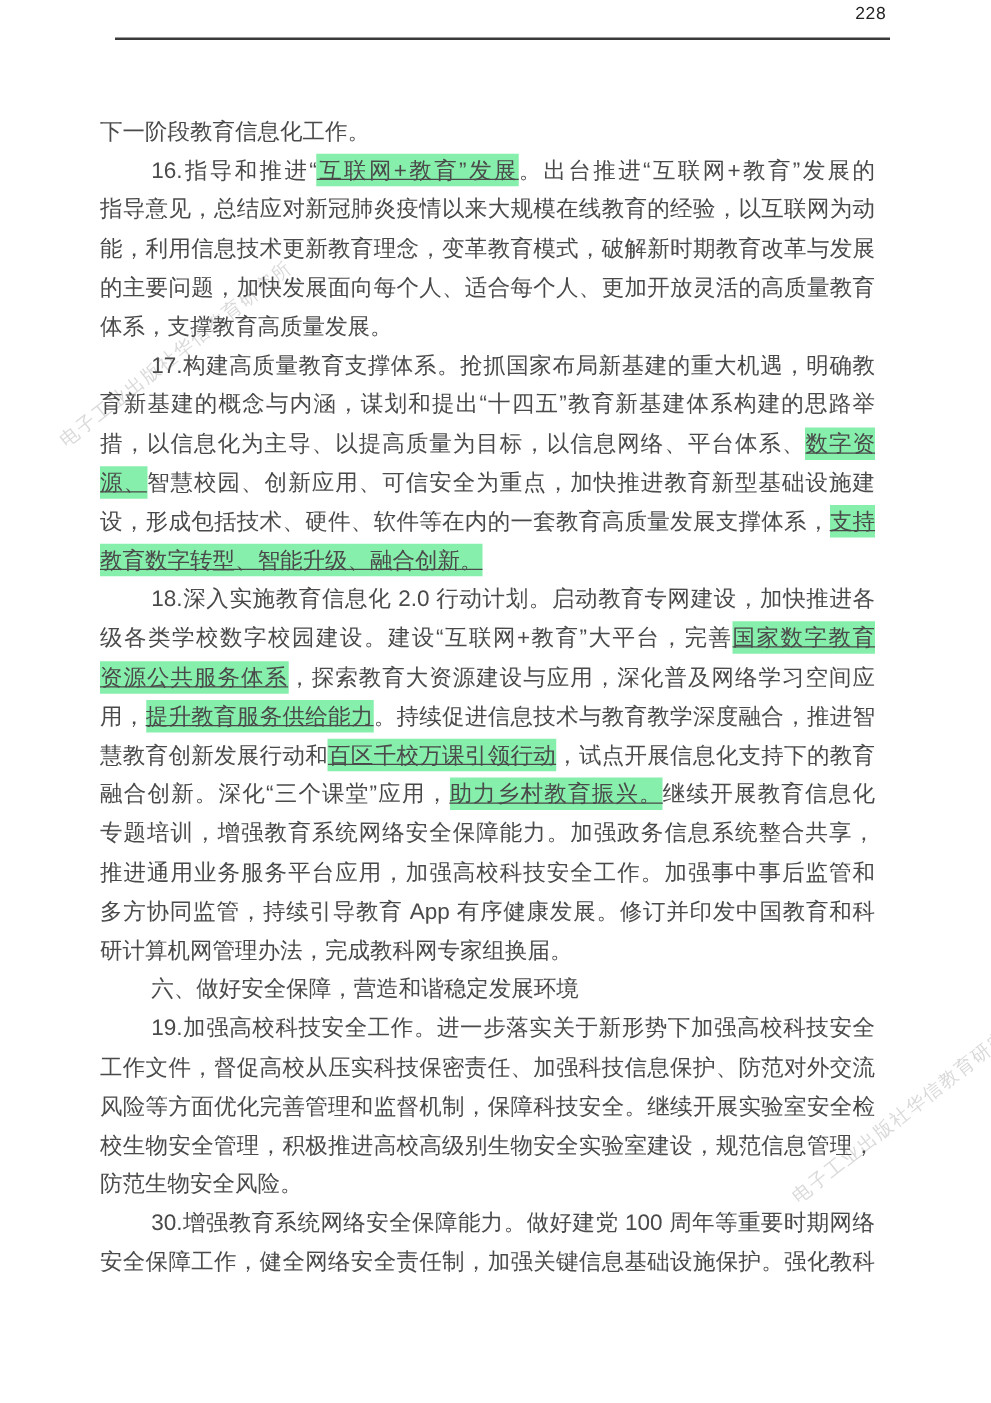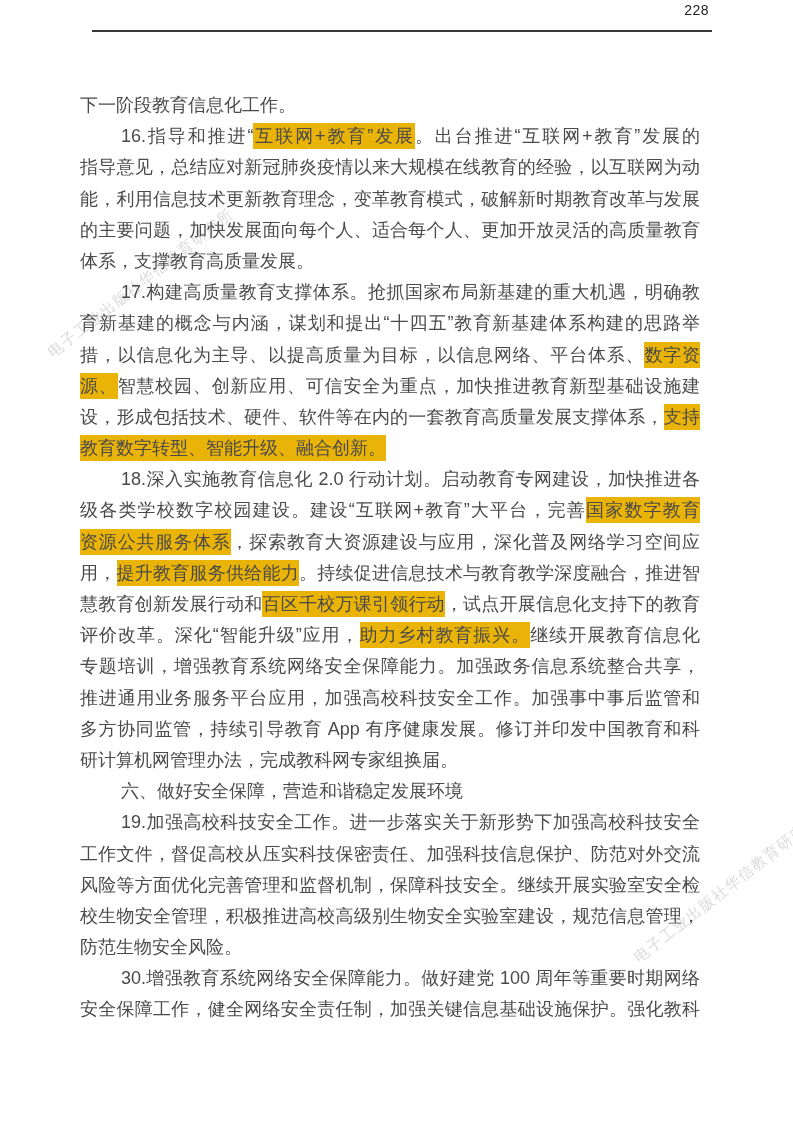--- a/index.html
+++ b/index.html
@@ -54,22 +54,23 @@
     text-align: justify;
     overflow: visible;
     white-space: nowrap;
   }
   .line.justify {
     white-space: normal;
     text-align-last: justify;
   }
   .line.indent { text-indent: 41px; }
   .hl {
-    background: #eab308;
+    background: #86efac;
     padding: 3px 0;
+    text-decoration: underline;
   }
 </style>
 </head>
 <body>
 
 <div class="page">
   <div class="page-number">228</div>
   <div class="header-rule"></div>
 
   <div class="watermark wm-1">电子工业出版社华信教育研究所</div>
@@ -86,21 +87,21 @@
       <div class="line justify"><span>育新基建的概念与内涵，谋划和提出“十四五”教育新基建体系构建的思路举</span></div>
       <div class="line justify"><span>措，以信息化为主导、以提高质量为目标，以信息网络、平台体系、</span><span class="hl">数字资</span></div>
       <div class="line justify"><span class="hl">源、</span><span>智慧校园、创新应用、可信安全为重点，加快推进教育新型基础设施建</span></div>
       <div class="line justify"><span>设，形成包括技术、硬件、软件等在内的一套教育高质量发展支撑体系，</span><span class="hl">支持</span></div>
       <div class="line"><span class="hl">教育数字转型、智能升级、融合创新。</span></div>
       <div class="line indent justify"><span>18.深入实施教育信息化 2.0 行动计划。启动教育专网建设，加快推进各</span></div>
       <div class="line justify"><span>级各类学校数字校园建设。建设“互联网+教育”大平台，完善</span><span class="hl">国家数字教育</span></div>
       <div class="line justify"><span class="hl">资源公共服务体系</span><span>，探索教育大资源建设与应用，深化普及网络学习空间应</span></div>
       <div class="line justify"><span>用，</span><span class="hl">提升教育服务供给能力</span><span>。持续促进信息技术与教育教学深度融合，推进智</span></div>
       <div class="line justify"><span>慧教育创新发展行动和</span><span class="hl">百区千校万课引领行动</span><span>，试点开展信息化支持下的教育</span></div>
-      <div class="line justify"><span>评价改革。深化“智能升级”应用，</span><span class="hl">助力乡村教育振兴。</span><span>继续开展教育信息化</span></div>
+      <div class="line justify"><span>融合创新。深化“三个课堂”应用，</span><span class="hl">助力乡村教育振兴。</span><span>继续开展教育信息化</span></div>
       <div class="line justify"><span>专题培训，增强教育系统网络安全保障能力。加强政务信息系统整合共享，</span></div>
       <div class="line justify"><span>推进通用业务服务平台应用，加强高校科技安全工作。加强事中事后监管和</span></div>
       <div class="line justify"><span>多方协同监管，持续引导教育 App 有序健康发展。修订并印发中国教育和科</span></div>
       <div class="line"><span>研计算机网管理办法，完成教科网专家组换届。</span></div>
       <div class="line indent"><span>六、做好安全保障，营造和谐稳定发展环境</span></div>
       <div class="line indent justify"><span>19.加强高校科技安全工作。进一步落实关于新形势下加强高校科技安全</span></div>
       <div class="line justify"><span>工作文件，督促高校从压实科技保密责任、加强科技信息保护、防范对外交流</span></div>
       <div class="line justify"><span>风险等方面优化完善管理和监督机制，保障科技安全。继续开展实验室安全检</span></div>
       <div class="line justify"><span>校生物安全管理，积极推进高校高级别生物安全实验室建设，规范信息管理，</span></div>
       <div class="line"><span>防范生物安全风险。</span></div>

